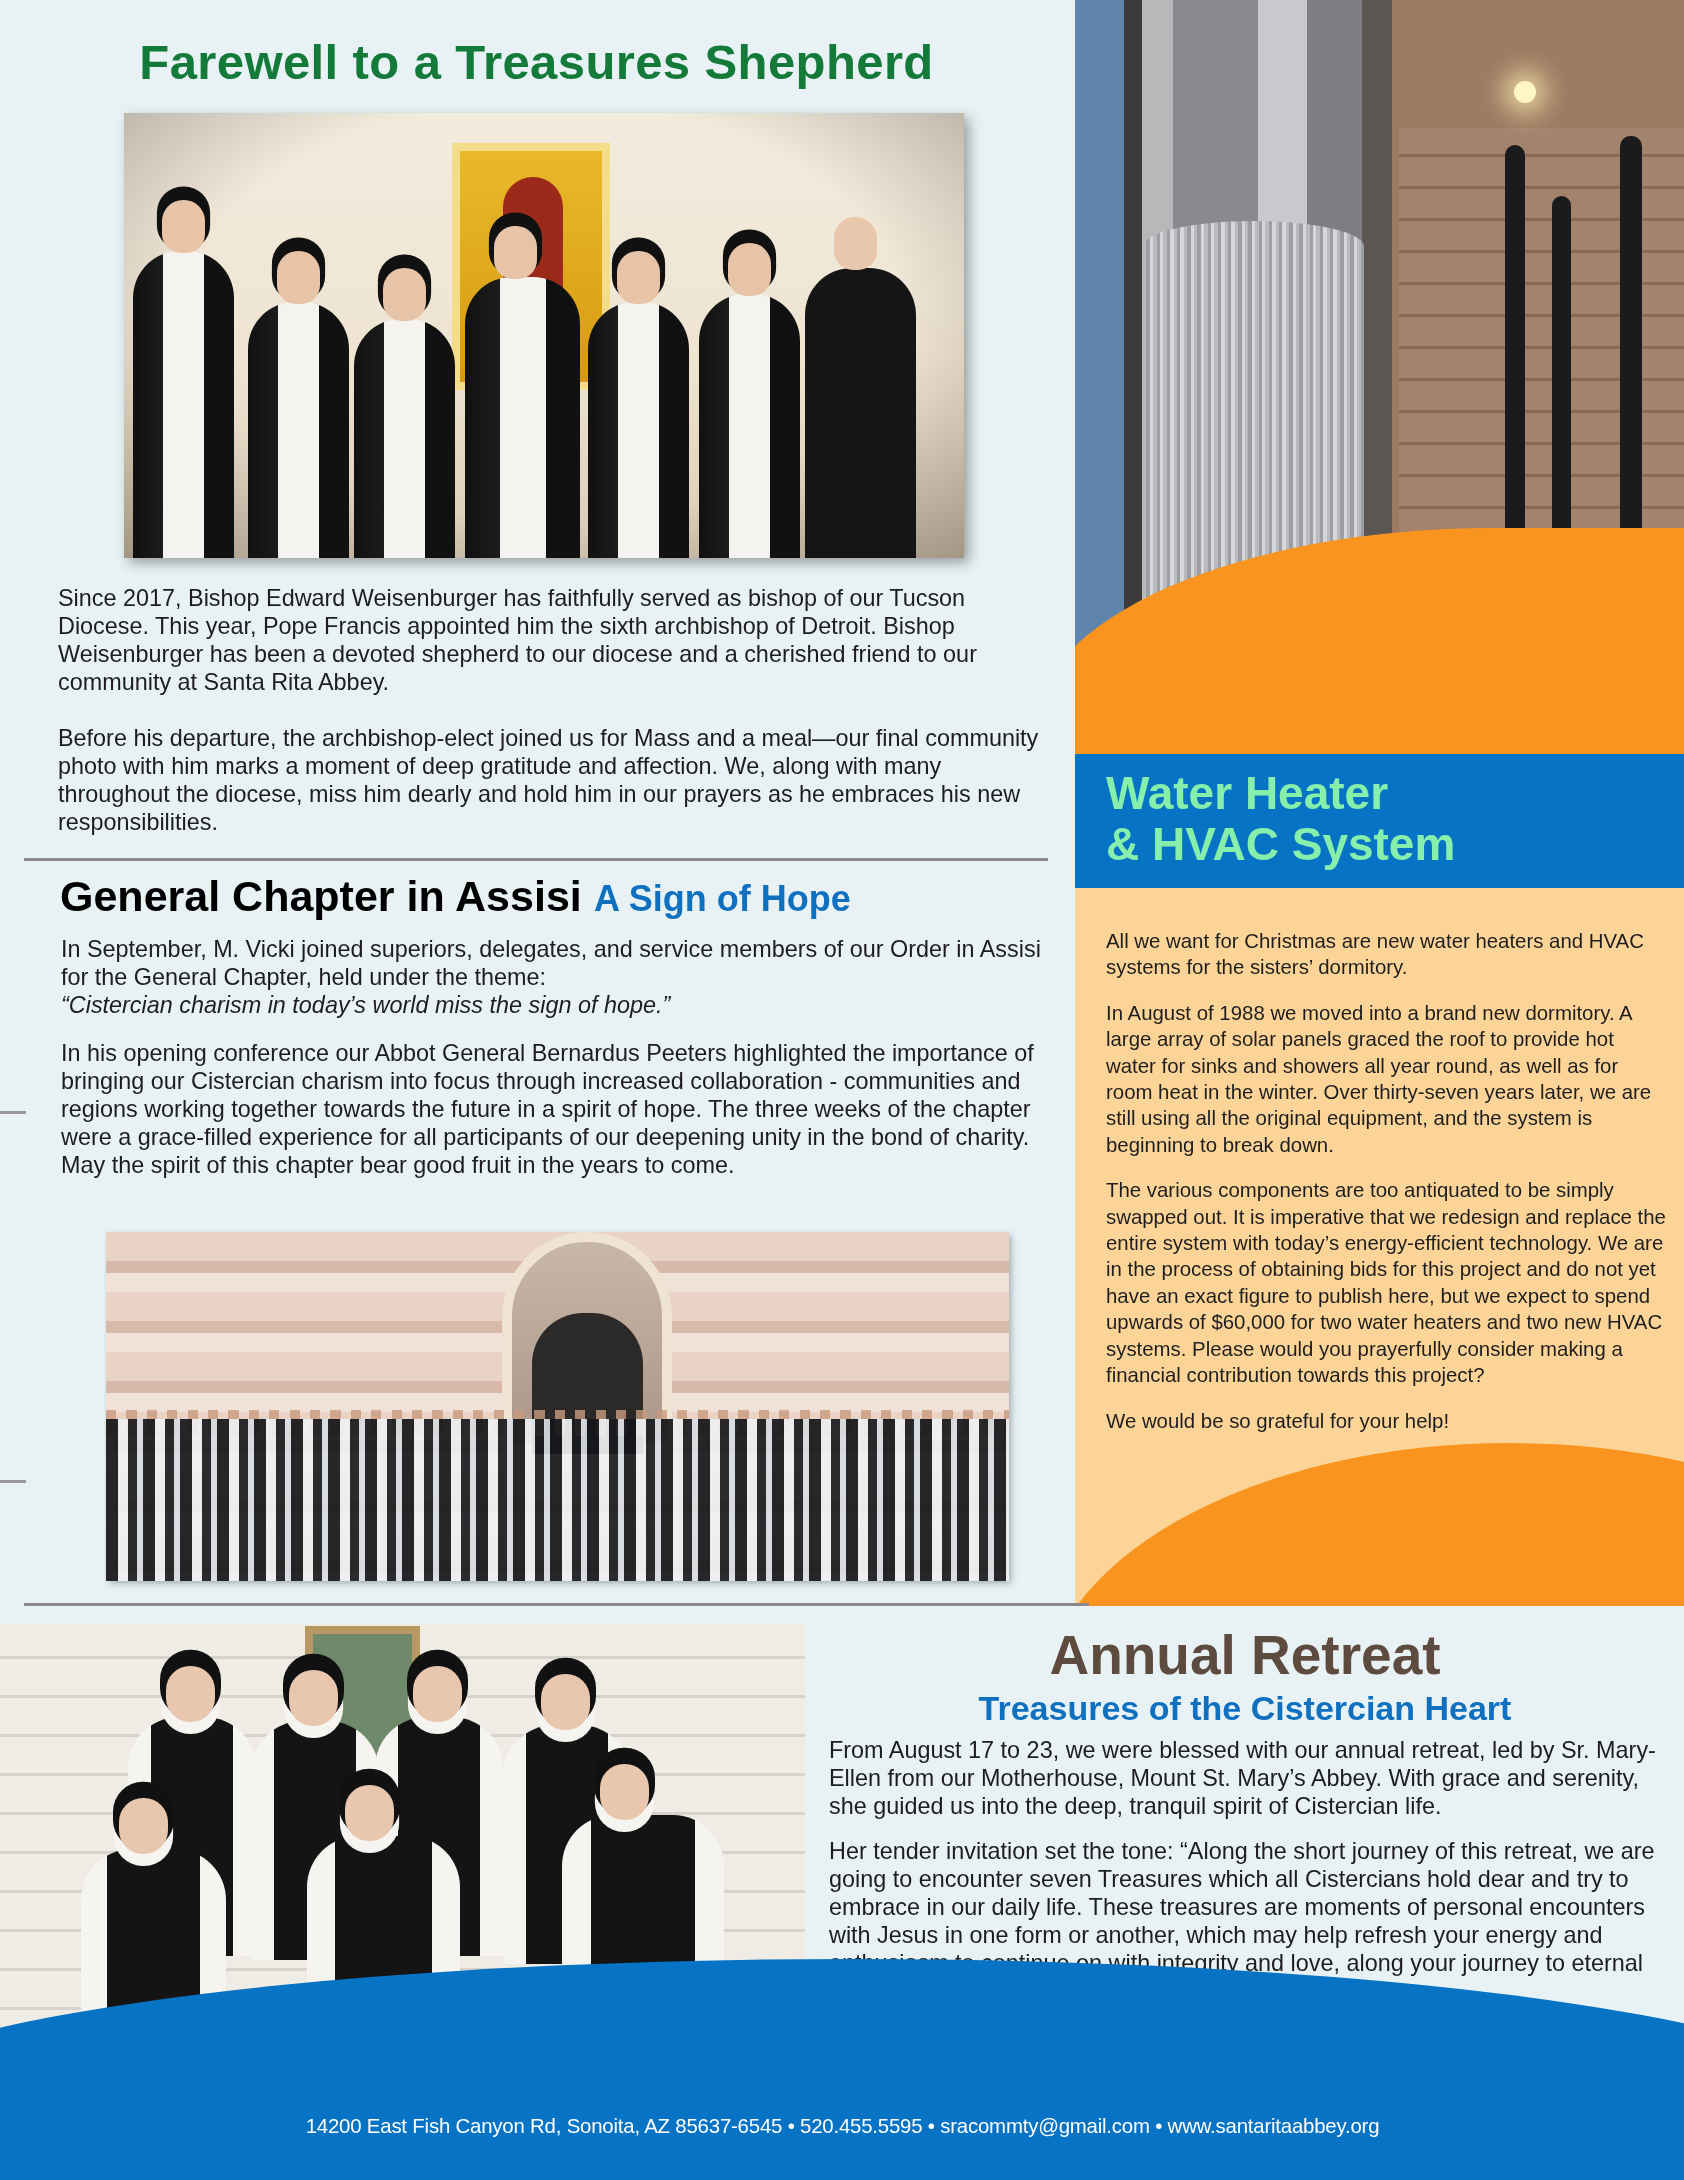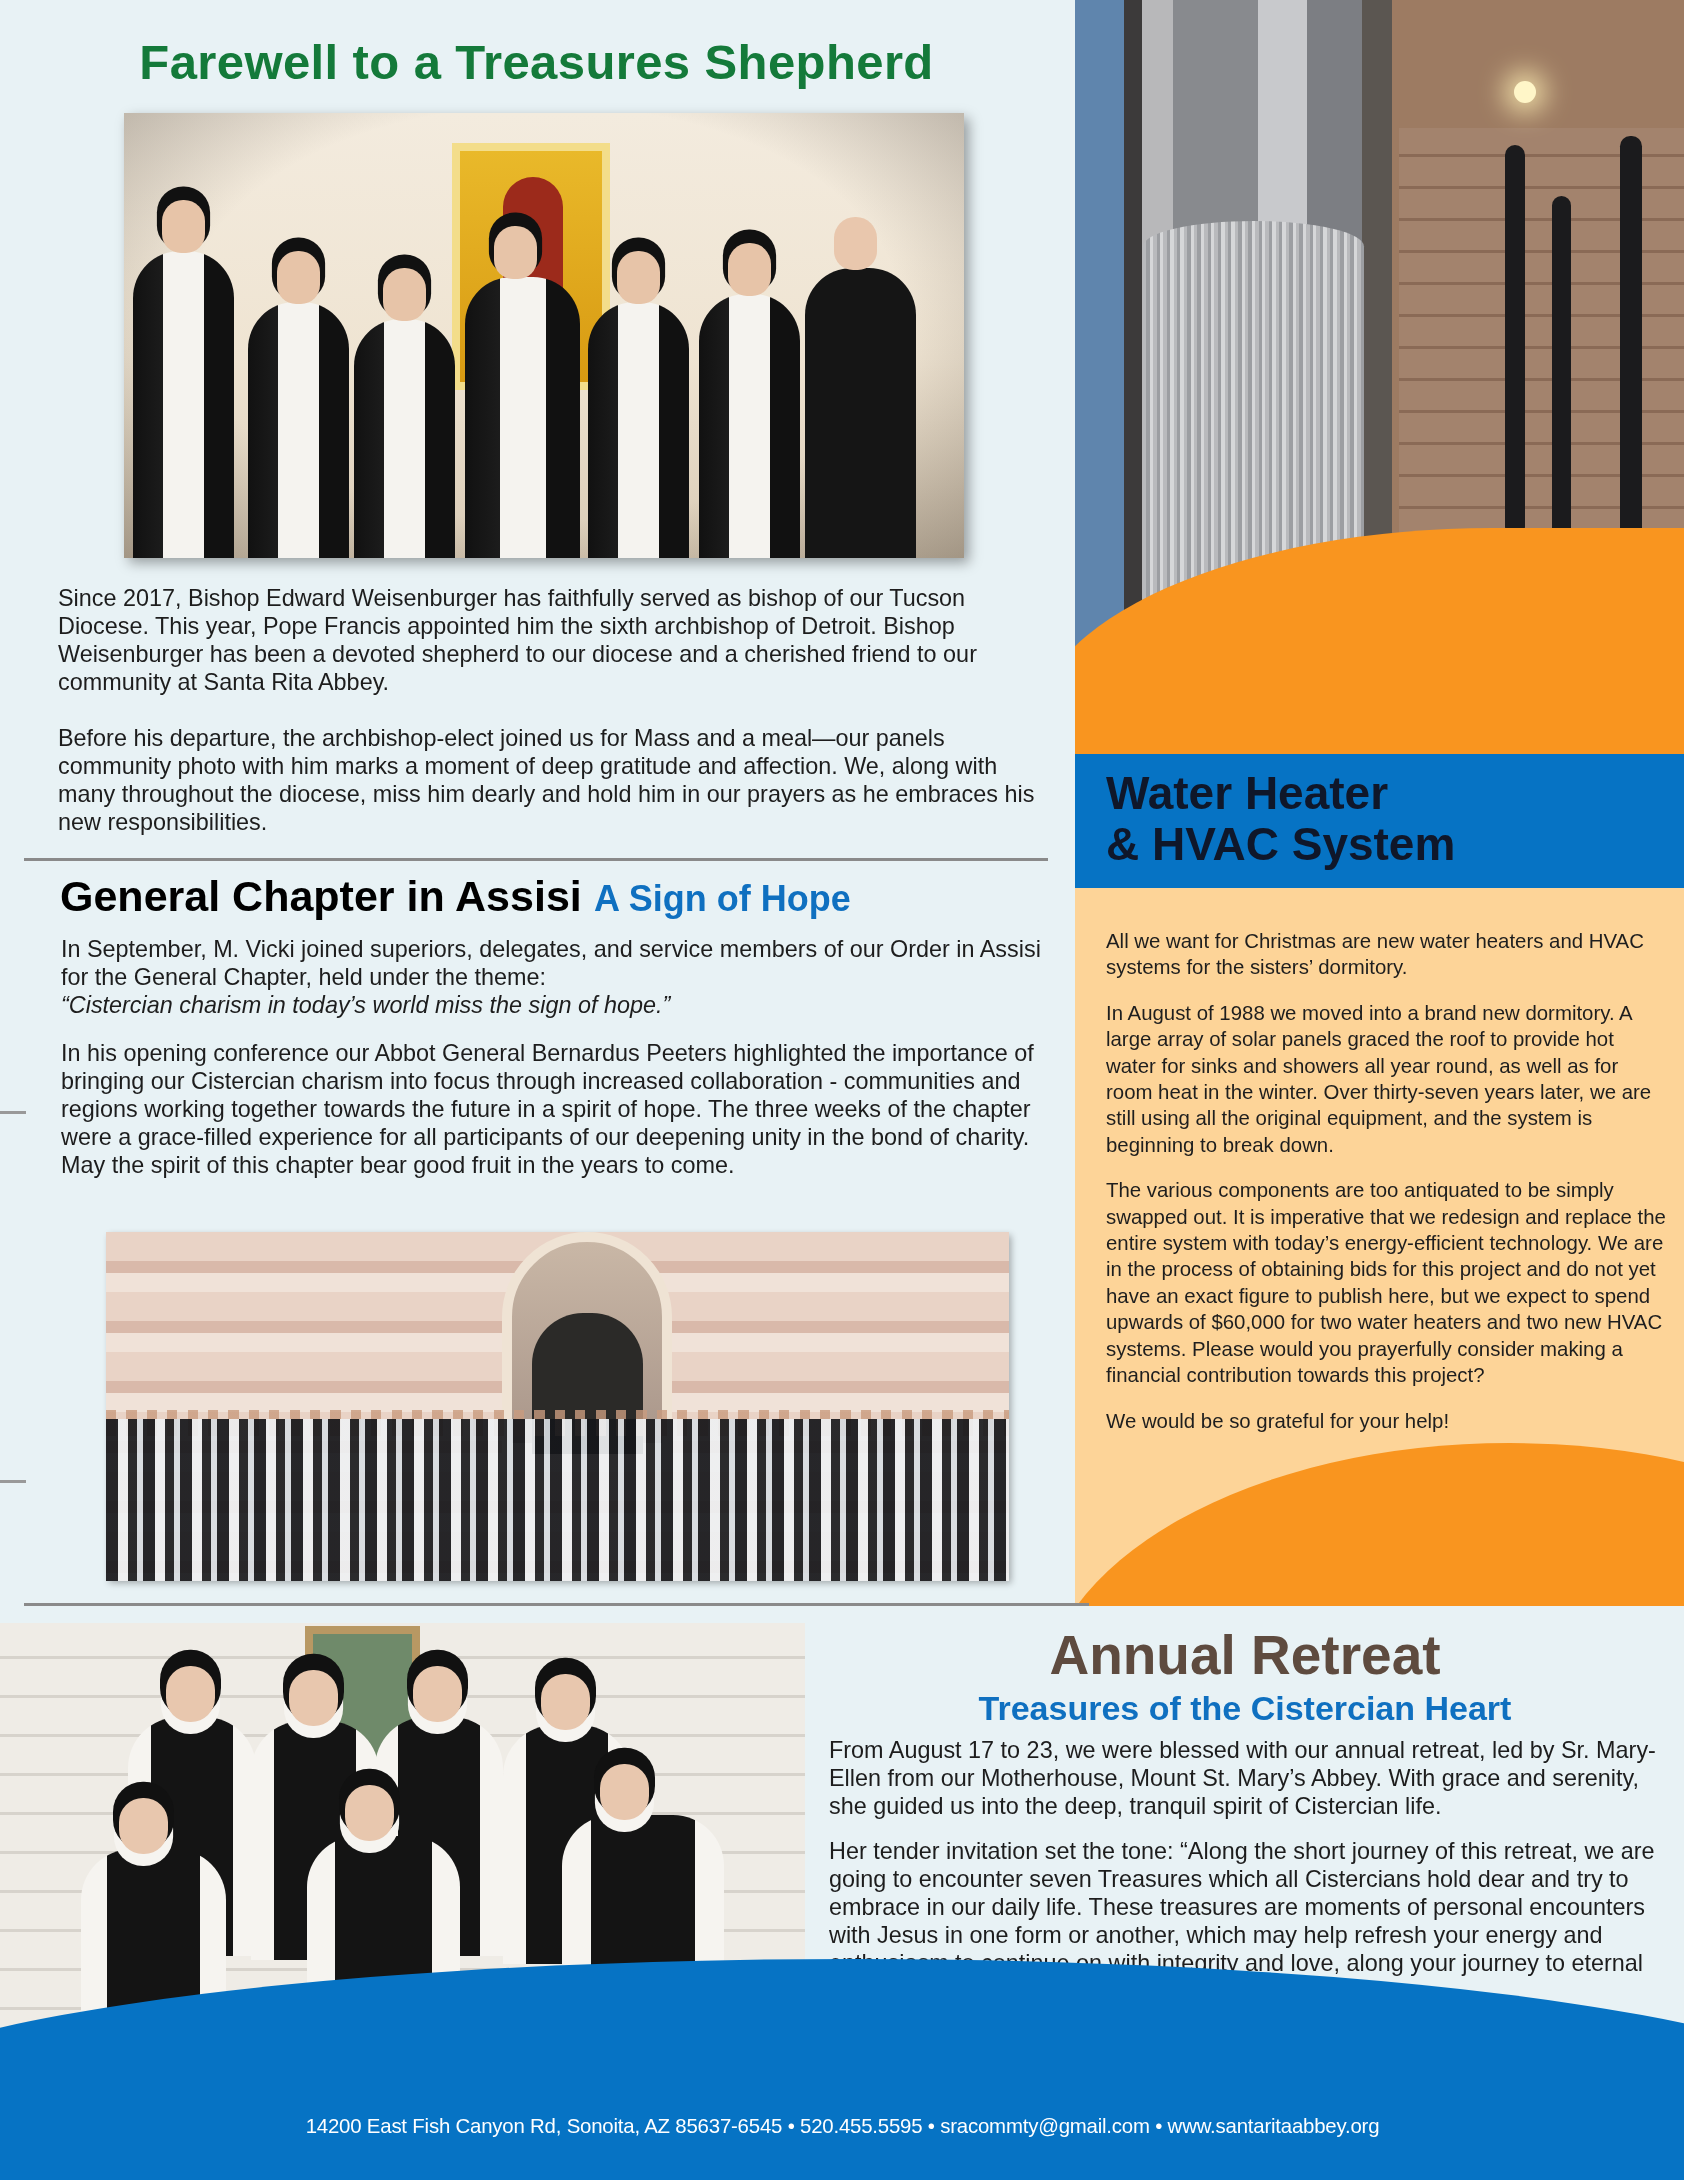--- a/index.html
+++ b/index.html
@@ -126,21 +126,21 @@
     left: -43px; top: 528px; width: 767px; height: 511px;
     background: #f9951f;
     border-radius: 60% 0 0 0 / 40% 0 0 0;
   }
   .heater-titlebar {
     left: 0; top: 754px; width: 610px; height: 135px;
     background: #0673c4;
     padding: 13.6px 0 0 31px;
   }
   .heater-title {
-    font-weight: bold; font-size: 46px; line-height: 51px; color: #0f172a;
+    font-weight: bold; font-size: 46px; line-height: 51px; color: #86efac;
   }
   .heater-body-bg {
     left: 0; top: 888px; width: 610px; height: 717px;
     background: #fdd498;
     border-radius: 0 0 0 0;
     overflow: hidden;
   }
   .heater-body-bg::after {
     content: ""; position: absolute;
     left: -34px; bottom: -366px; width: 937px; height: 528px;
@@ -232,21 +232,21 @@
   <div class="abs figure" style="left:575px;height:264px;">
       <div class="head"></div>
     </div>
   <div class="abs figure bishop" style="left:681px;height:290px;width:111px;">
       <div class="head"></div>
     </div>
 </div>
 
 <div class="abs body-text farewell-text">
   <p>Since 2017, Bishop Edward Weisenburger has faithfully served as bishop of our Tucson Diocese. This year, Pope Francis appointed him the sixth archbishop of Detroit. Bishop Weisenburger has been a devoted shepherd to our diocese and a cherished friend to our community at Santa Rita Abbey.</p>
-  <p>Before his departure, the archbishop-elect joined us for Mass and a meal—our panels community photo with him marks a moment of deep gratitude and affection. We, along with many throughout the diocese, miss him dearly and hold him in our prayers as he embraces his new responsibilities.</p>
+  <p>Before his departure, the archbishop-elect joined us for Mass and a meal—our final community photo with him marks a moment of deep gratitude and affection. We, along with many throughout the diocese, miss him dearly and hold him in our prayers as he embraces his new responsibilities.</p>
 </div>
 
 <div class="abs hr-gray" style="left:24px;top:858px;width:1024px;"></div>
 
 <div class="abs chapter-heading">
   <span class="h-brown">General Chapter in Assisi</span>
   <span class="h-blue">A Sign of Hope</span>
 </div>
 
 <div class="abs body-text chapter-text">

